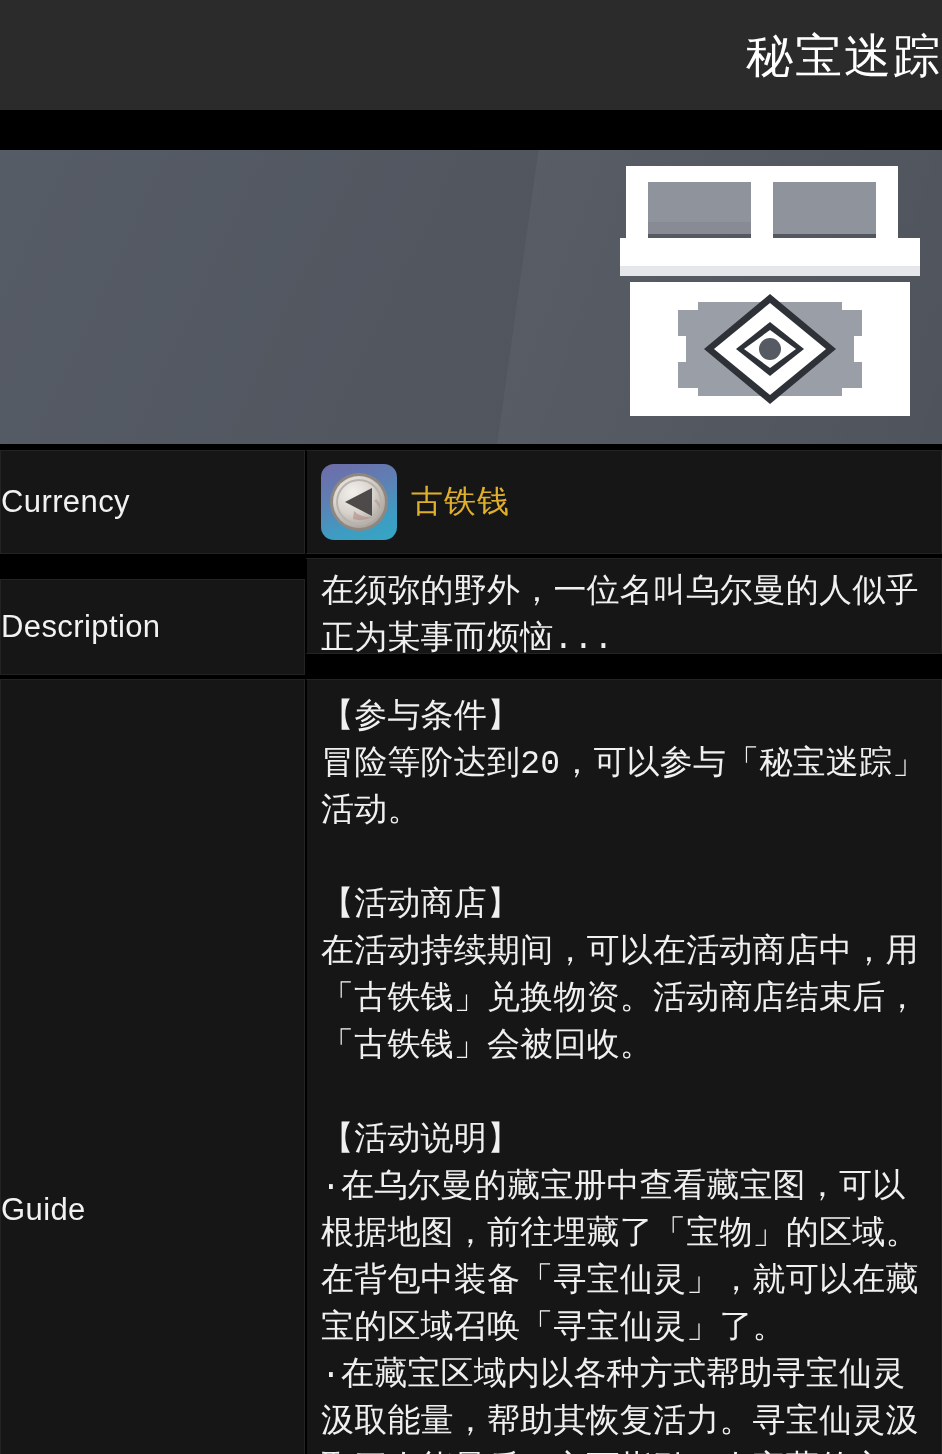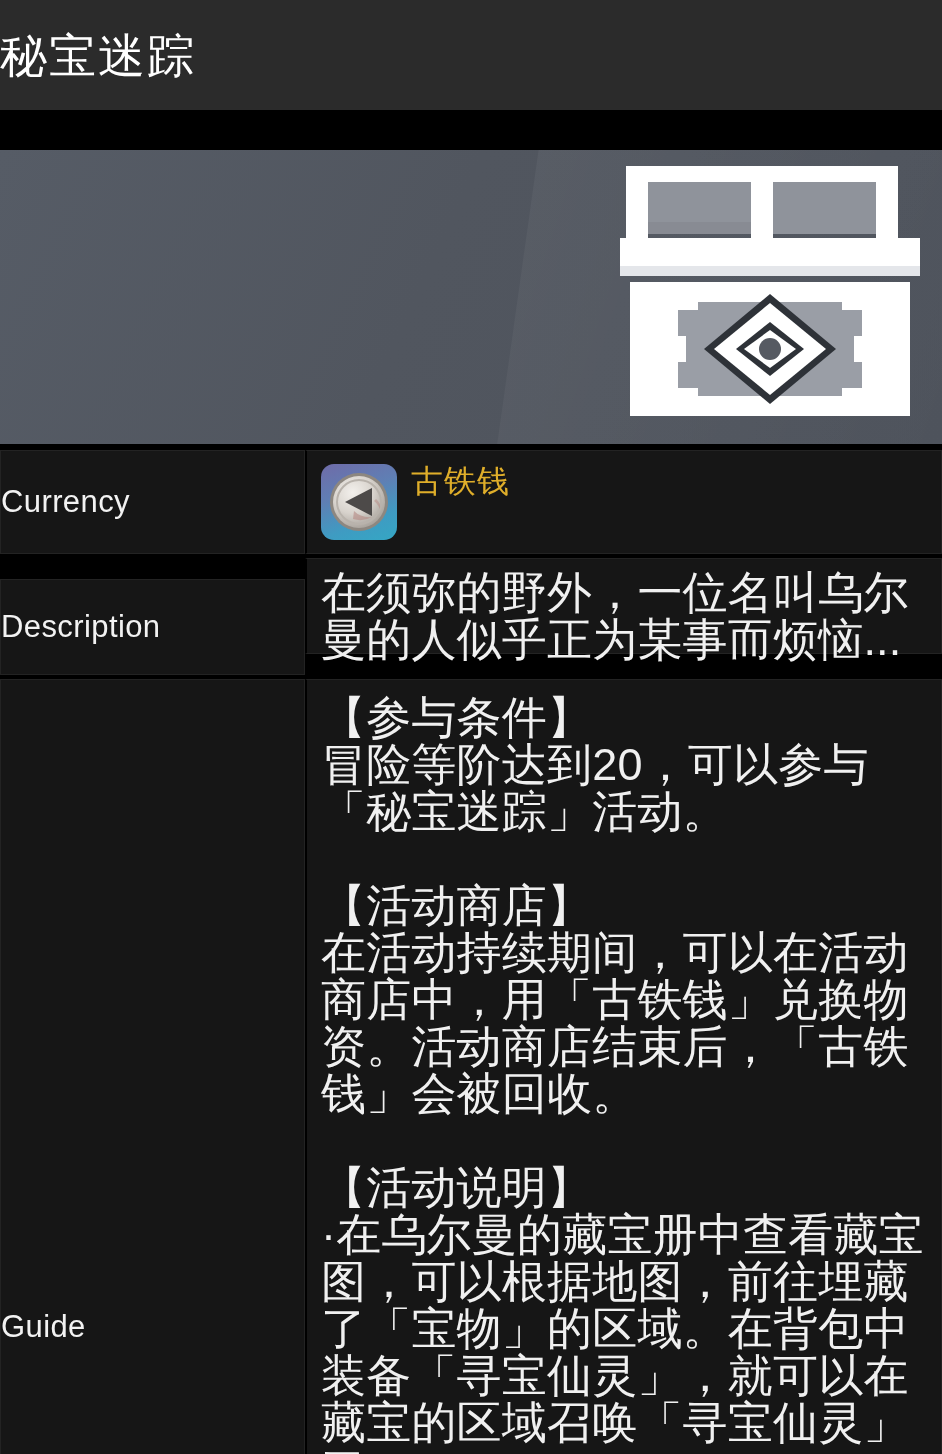--- a/index.html
+++ b/index.html
@@ -15,21 +15,21 @@
     -webkit-font-smoothing: antialiased;
   }
 
   
   .header-bar {
     width: 942px;
     height: 110px;
     background: #2b2b2b;
     display: flex;
     align-items: center;
-    justify-content: flex-start;
+    justify-content: flex-end;
     box-sizing: border-box;
   }
   .header-title {
     color: #ffffff;
     font-size: 47px;
     letter-spacing: 2px;
     line-height: 1;
     font-weight: 400;
   }
 
@@ -114,20 +114,21 @@
     align-items: center;
     padding-top: 0;
     padding-bottom: 0;
   }
   .row-description .cell-label { height: 96px; margin-top: 21px; }
   .row-description .cell-value { height: 96px; }
 
   
   .currency-wrap {
     display: flex;
+    align-items: center;
   }
   .item-icon {
     width: 76px;
     height: 76px;
     border-radius: 13px;
     background: linear-gradient(160deg, #6f6ba8 0%, #5f7fb4 38%, #3f9bc2 72%, #34a7c4 100%);
     position: relative;
     flex: 0 0 auto;
     overflow: hidden;
   }
@@ -140,25 +141,26 @@
     color: #dfae2a;
     font-size: 32px;
     margin-left: 14px;
     line-height: 1.1;
     letter-spacing: 1px;
   }
 
   
   .body-text {
     color: #f0f0f0;
-    font-size: 45px;
+    font-size: 33px;
     line-height: 47px;
     letter-spacing: 0.2px;
     white-space: pre-wrap;
     word-break: break-all;
+    font-family: Liberation Mono, monospace;
   }
 
   .row-guide {
     display: flex;
     align-items: stretch;
     width: 942px;
     min-height: 810px;
   }
   .row-guide .cell-label {
     align-items: center;

